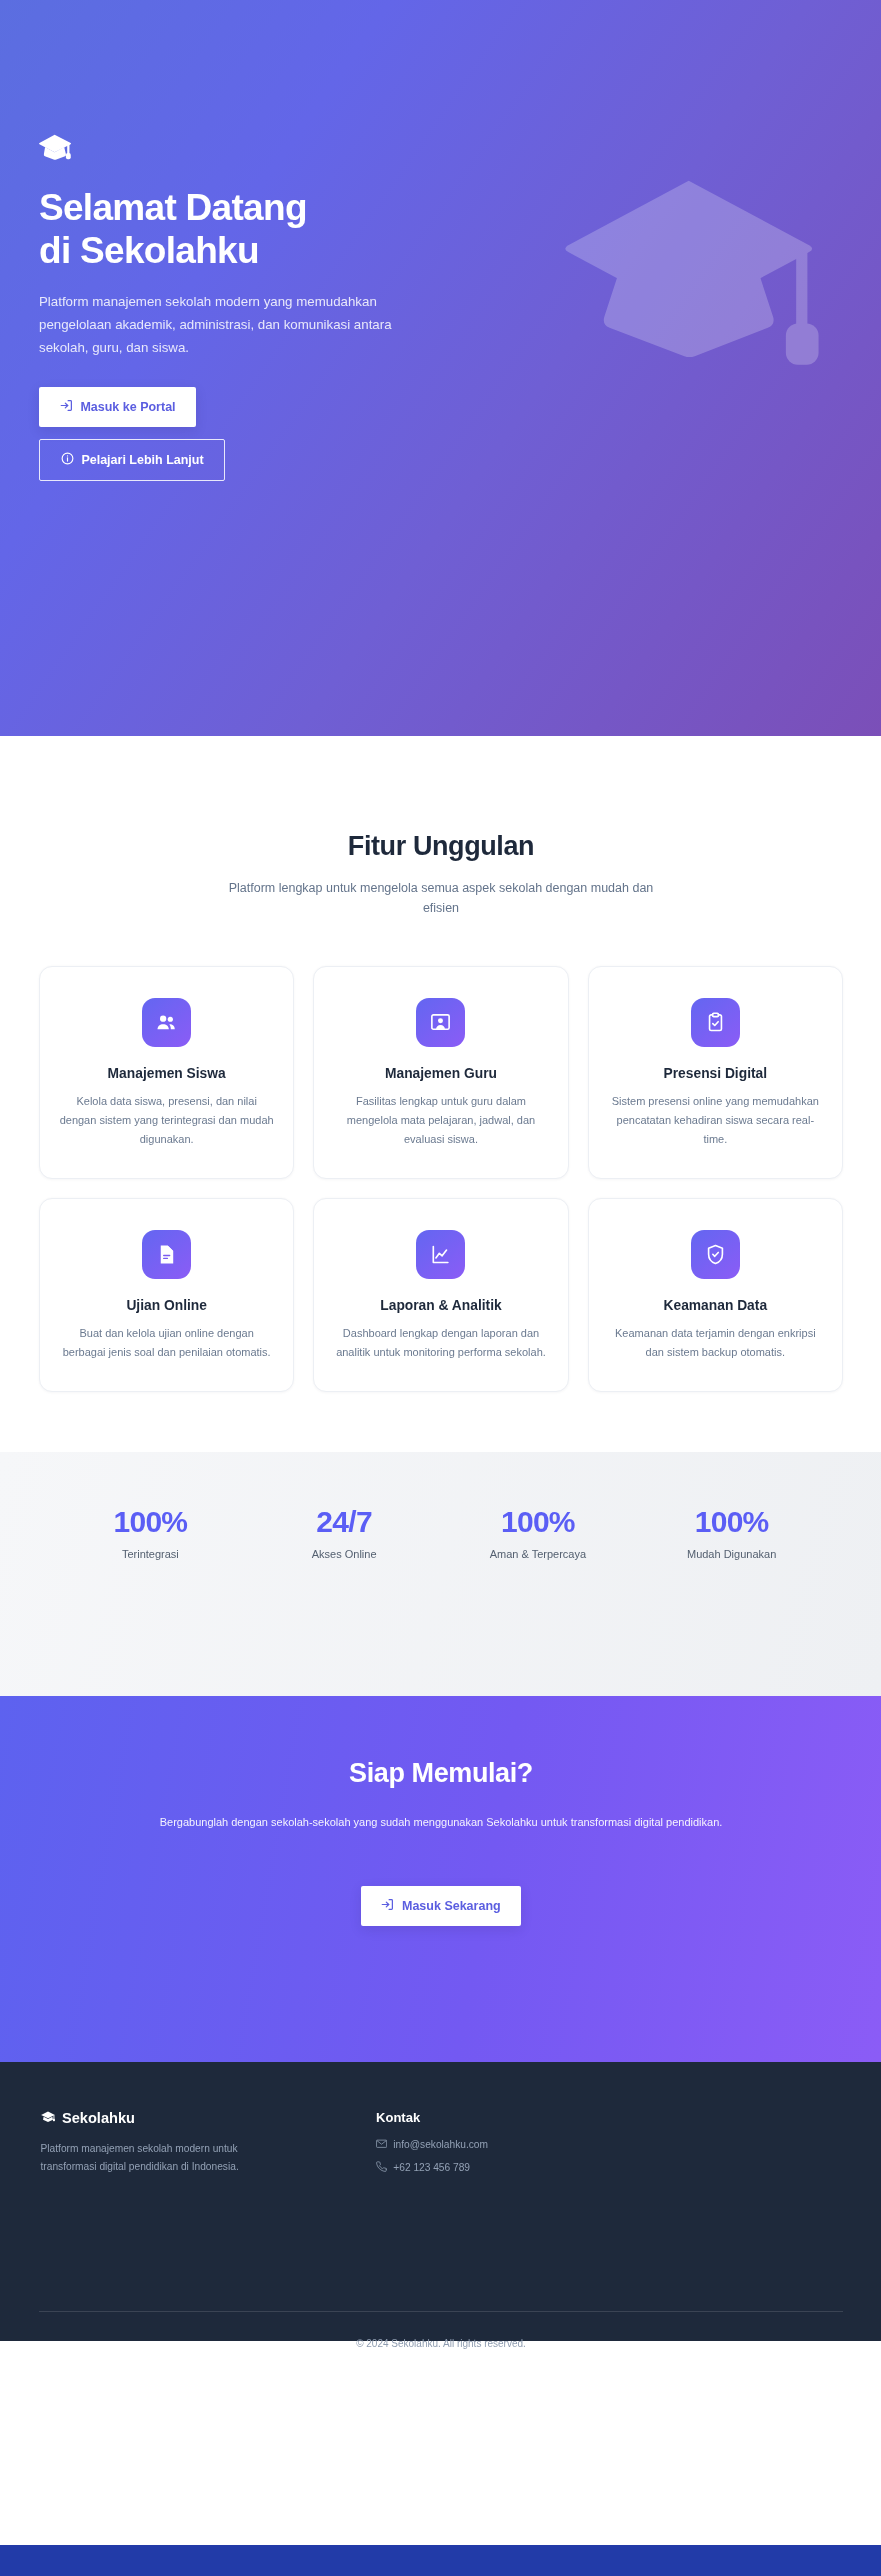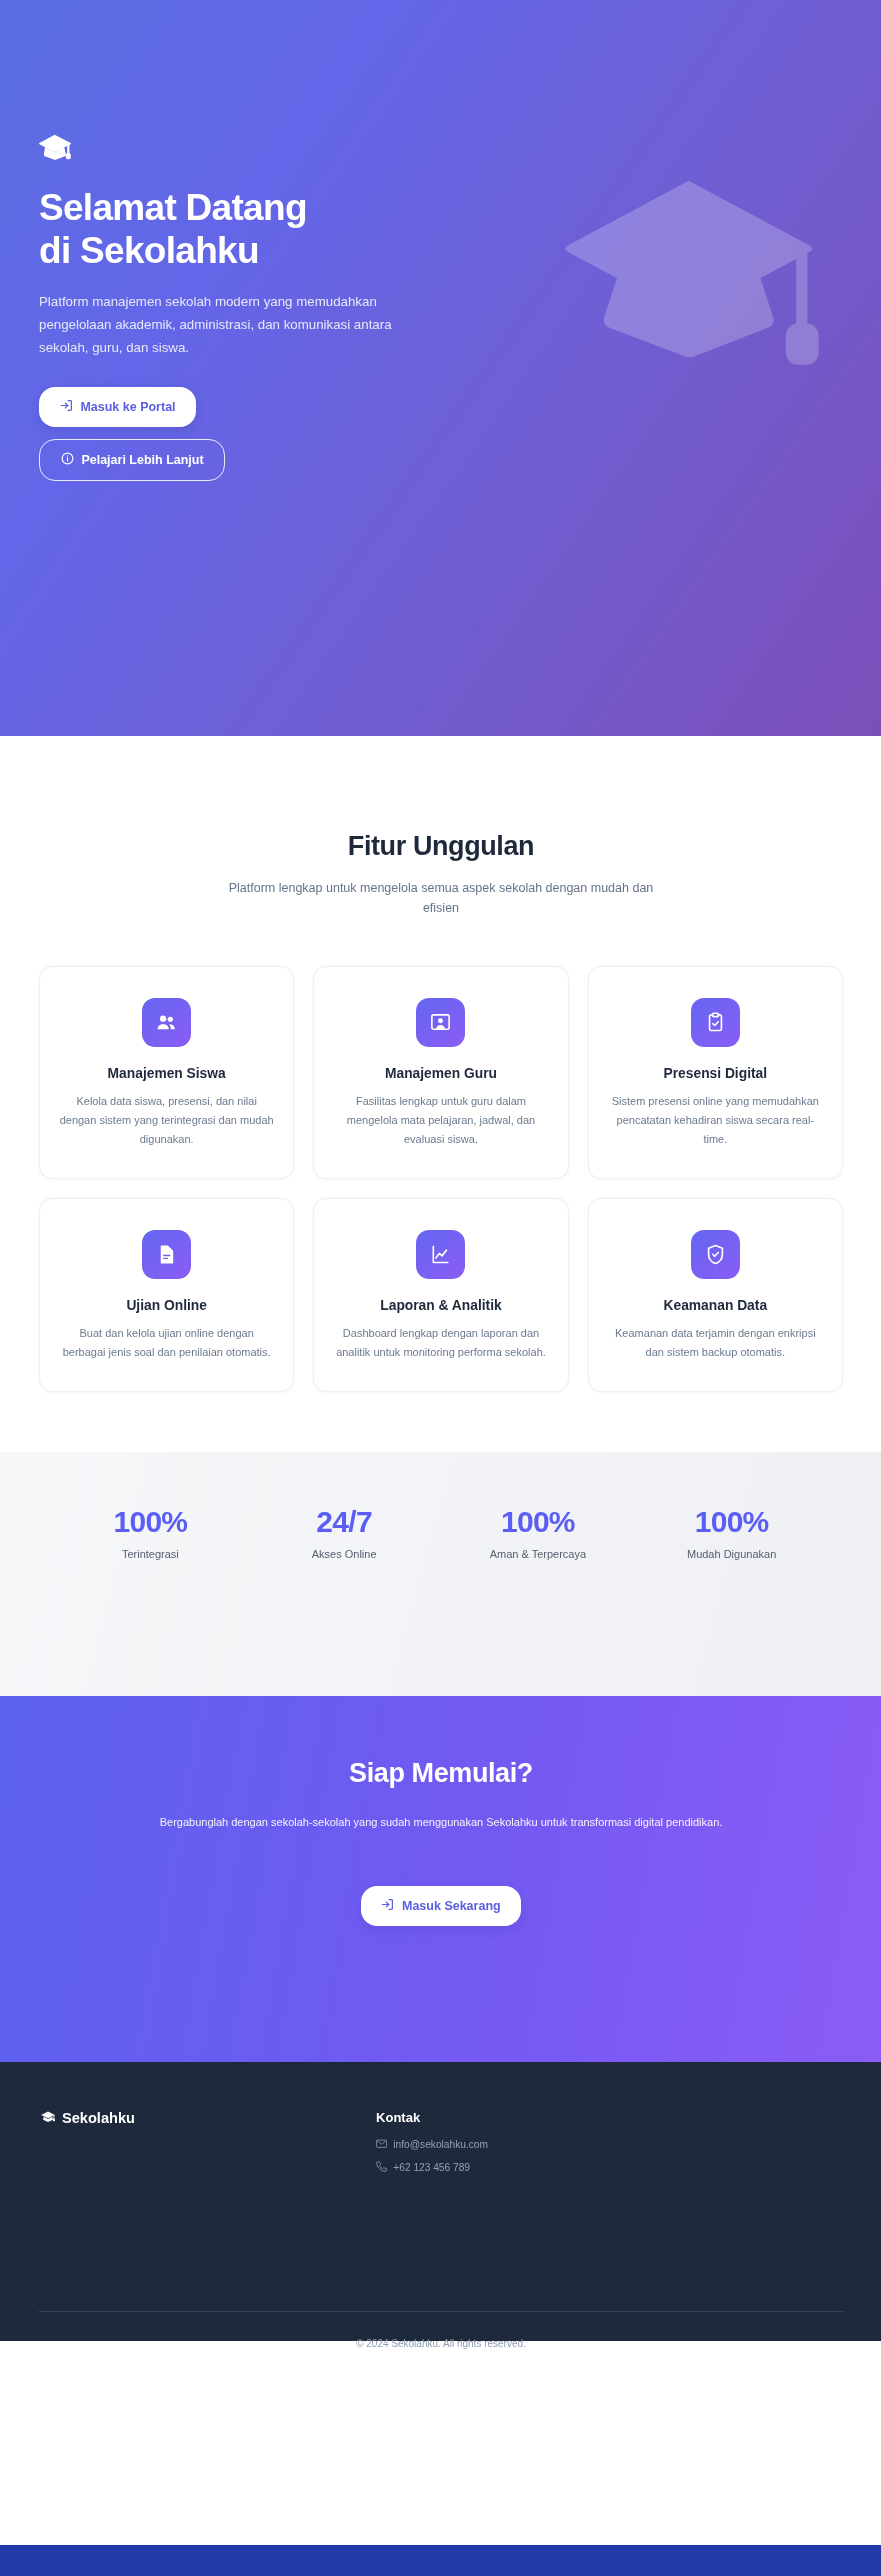--- a/index.html
+++ b/index.html
@@ -43,21 +43,21 @@
     margin-bottom: 27.6px;
     max-width: 362px;
   }
   .hero-btns { display: flex; flex-direction: column; align-items: flex-start; gap: 12px; }
   .btn {
     display: inline-flex;
     align-items: center;
     gap: 7.7px;
     font-size: 12.5px;
     font-weight: 700;
-    border-radius: 16px;
+    border-radius: 2px;
     padding: 12px 20.7px;
     cursor: pointer;
     user-select: none;
     white-space: nowrap;
   }
   .btn-white {
     background: #ffffff;
     color: #5b5ee0;
     border: none;
     box-shadow: 0 3.4px 12px rgba(40,30,90,0.13);
@@ -409,20 +409,21 @@
         <span>
           <svg width="14.6" height="12" viewBox="0 0 20 16" fill="#ffffff">
             <path d="M9.6 0.6 19 5.2 9.6 9.8 0.2 5.2Z"></path>
             <path d="M3.6 7.6 9.6 10.6 15.6 7.6 16.4 11.6 9.6 14.8 2.8 11.6Z"></path>
             <rect x="17.1" y="5.6" width="1.3" height="6"></rect>
             <rect x="16.3" y="10.4" width="2.9" height="3.4" rx="1.1"></rect>
           </svg>
         </span>
         <span>Sekolahku</span>
       </div>
+      <div class="footer-text">Platform manajemen sekolah modern untuk transformasi digital pendidikan di Indonesia.</div>
     </div>
 
 
     <div>
       <div class="footer-head">Kontak</div>
       <div class="footer-contact">
         <span>
           <svg width="11.2" height="9.5" viewBox="0 0 16 13" fill="none" stroke="#93a1b5" stroke-width="1.1">
             <rect x="0.8" y="1.3" width="14.4" height="10.4" rx="1"></rect>
               <path d="M1.2 1.9 8 7.2l6.8-5.3"></path>

